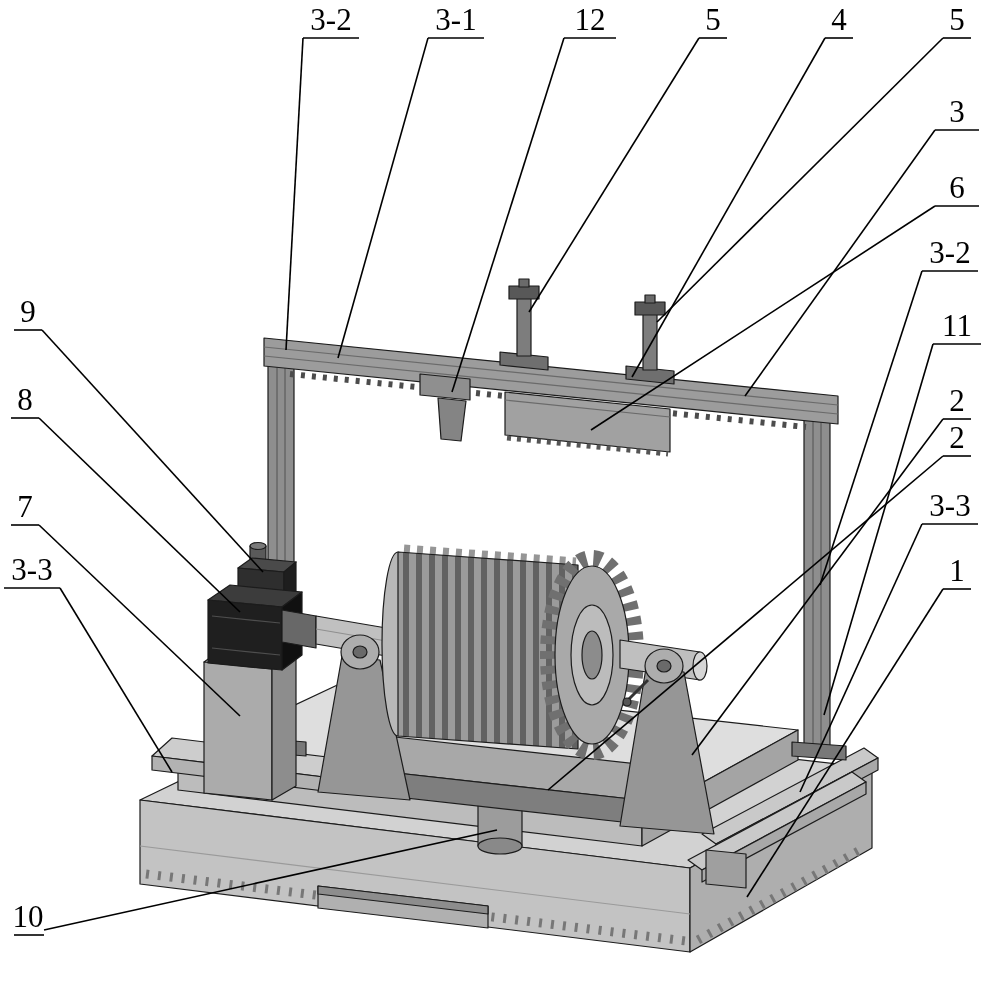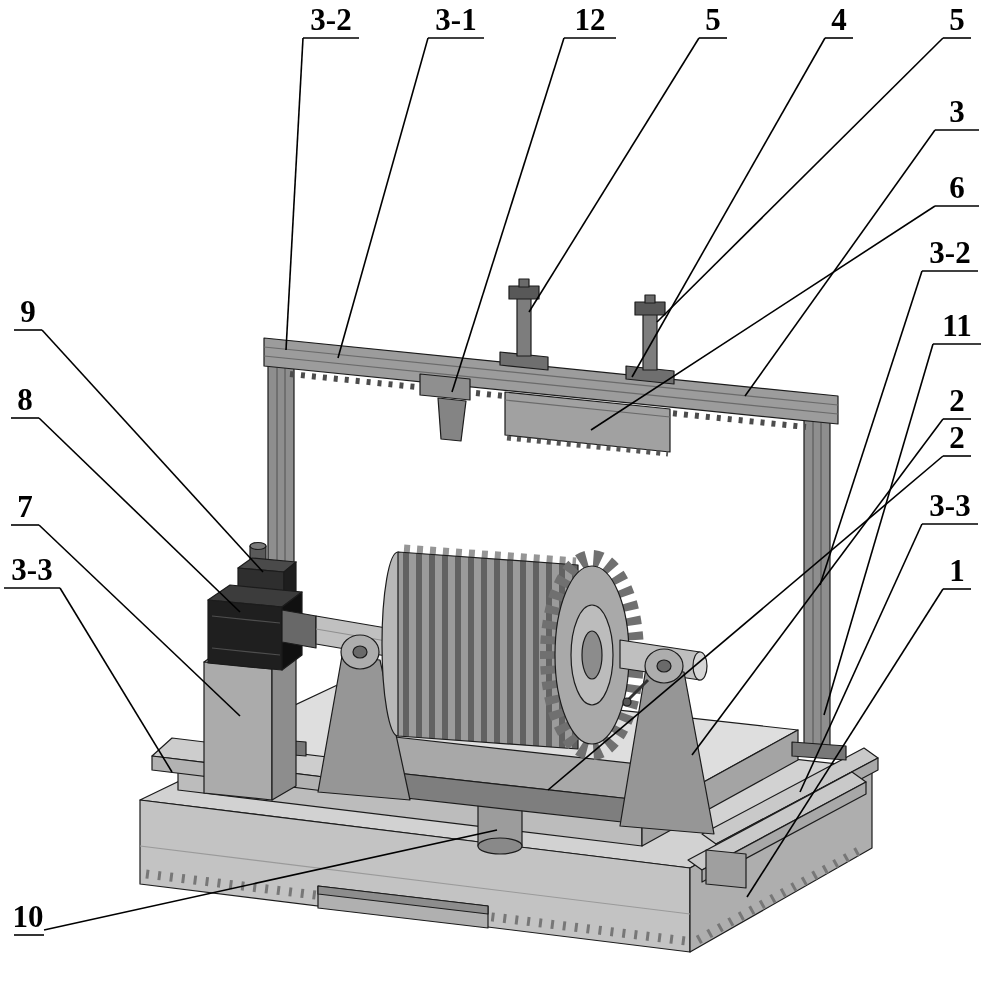--- a/index.html
+++ b/index.html
@@ -1,16 +1,16 @@
 <!DOCTYPE html>
 <html><head>
 <meta charset="utf-8">
 <style>
   html,body{margin:0;padding:0;background:#ffffff;}
-  .stage{position:relative;width:1000px;height:993px;background:#ffffff;overflow:hidden;font-weight:bold;}
+  .stage{position:relative;width:1000px;height:993px;background:#ffffff;overflow:hidden;}
   svg{display:block;}
   .lbl{font-family:"Liberation Serif","DejaVu Serif",serif;font-size:31px;fill:#000;text-anchor:middle;}
   .leader{stroke:#000;stroke-width:1.6;fill:none;}
   .edge{stroke:#1c1c1c;stroke-width:1.2;stroke-linejoin:round;}
 </style>
 </head>
 <body>
 
 <div class="stage">
 <svg width="1000" height="993" viewBox="0 0 1000 993" xmlns="http://www.w3.org/2000/svg">

